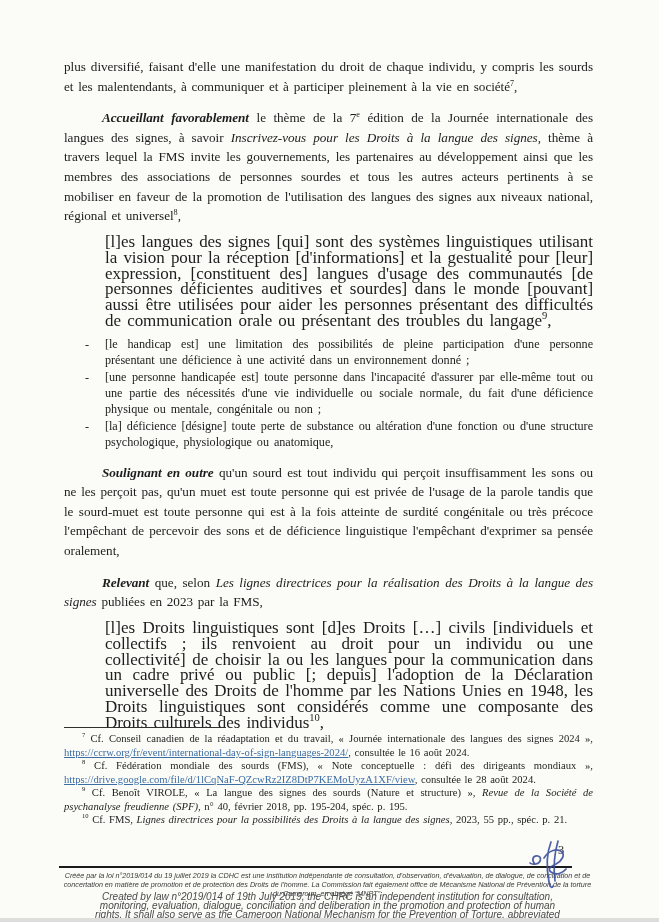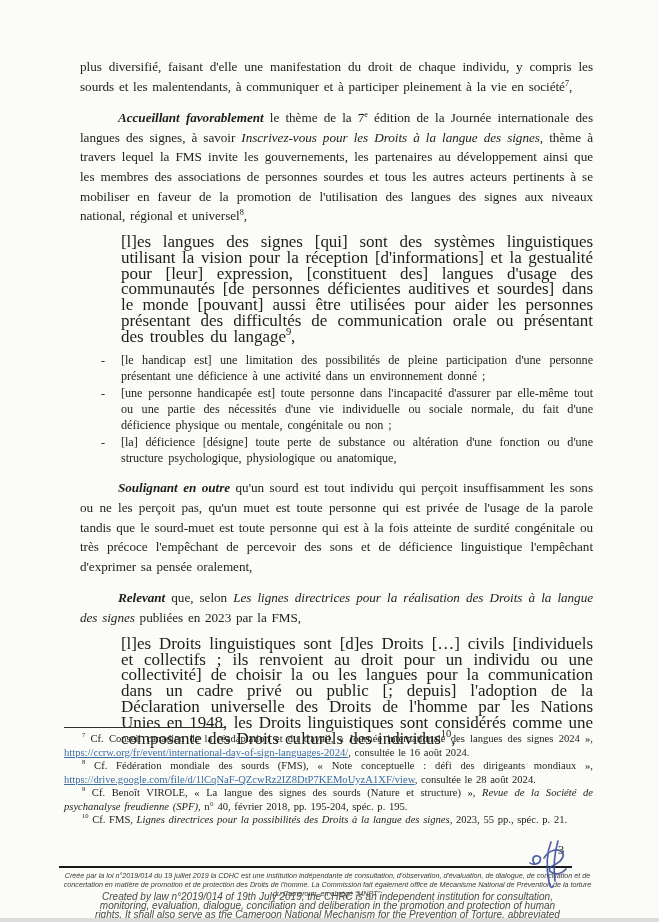--- a/index.html
+++ b/index.html
@@ -7,21 +7,21 @@
     position:relative;
     width:659px;height:922px;
     margin:0 auto;
     background:#fbfbf8;
     overflow:hidden;
     font-family:"Liberation Serif", serif;
     color:#1d1d1d;
   }
   .content{
     position:absolute;
-    top:57px;left:80px;right:66px;
+    top:57px;left:64px;right:66px;
     text-align:justify;
     font-size:13.2px;
     line-height:19.6px;
     letter-spacing:-0.05px;
     word-spacing:1.5px;
   }
   .para{margin:0 0 8px 0;}
   .para.indent{text-indent:38px;margin-top:12px;}
   .quote{
     margin:2px 0 8px 41px;

